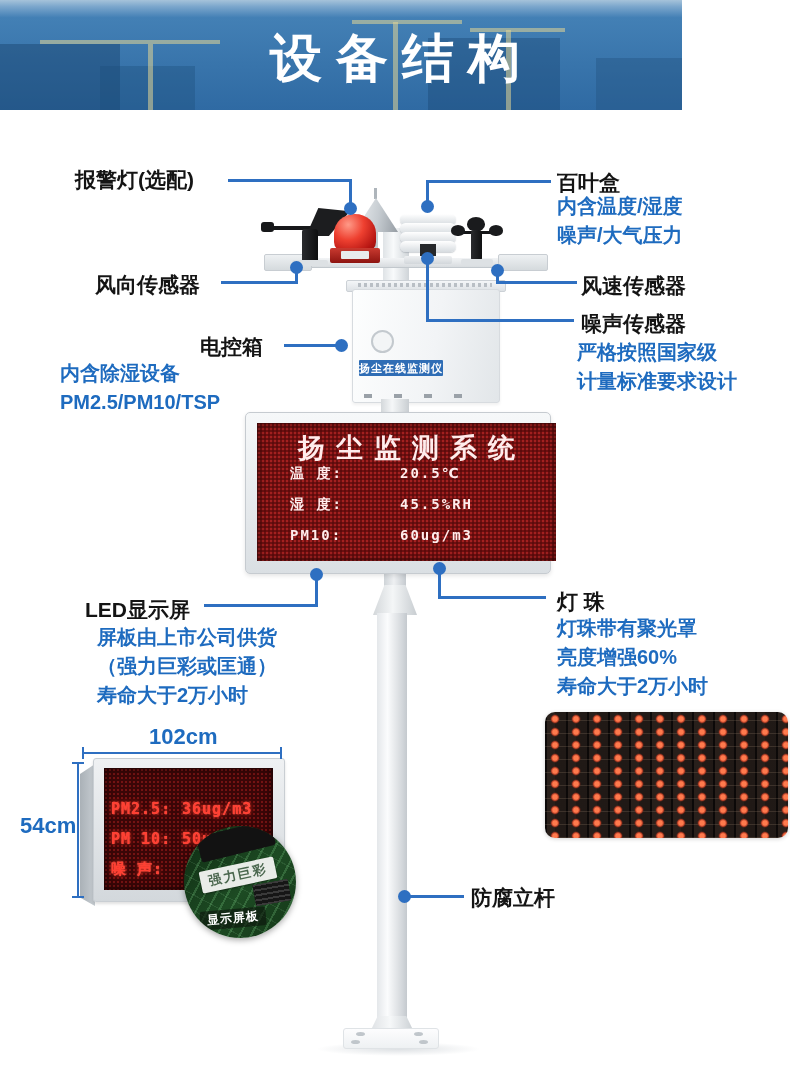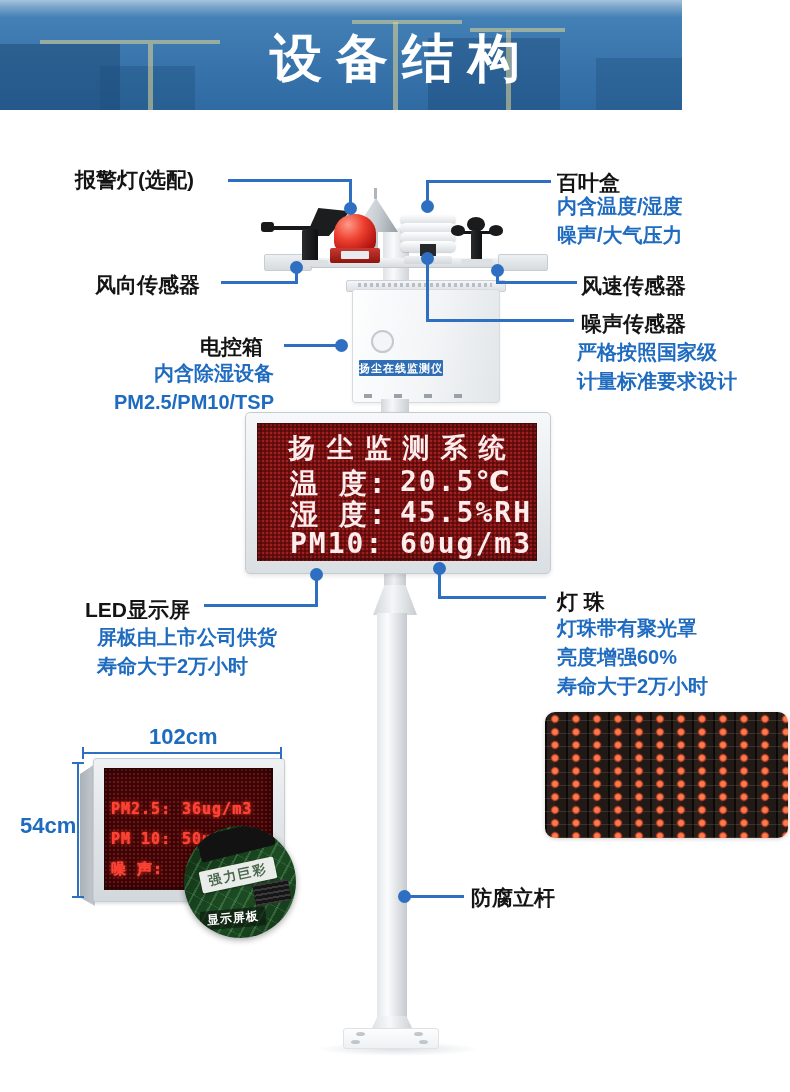--- a/index.html
+++ b/index.html
@@ -85,24 +85,24 @@
   .box-feet{left:364px;top:394px;width:120px;height:4px;
     background:repeating-linear-gradient(90deg,#9aa1a8 0 8px,transparent 8px 30px);}
   .pole-stub{left:381px;top:399px;width:28px;height:15px;background:linear-gradient(90deg,#d4d8db,#f5f7f8 40%,#c9ced2);}
 
   
   .scr-frame{left:245px;top:412px;width:304px;height:160px;border-radius:5px;border:1px solid #c6cbd0;
     background:linear-gradient(180deg,#f6f8f9,#dadfe3);box-shadow:0 2px 4px rgba(0,0,0,.10);z-index:4;}
   .scr-red{left:257px;top:423px;width:280px;height:138px;z-index:5;background-color:#5c0b0c;
     background-image:radial-gradient(circle,#a32020 1px,rgba(130,22,22,.55) 1.5px,transparent 2px);
     background-size:4px 4px;box-shadow:inset 0 0 10px rgba(0,0,0,.55);overflow:hidden;
-    font-family:"DejaVu Sans Mono","DejaVu Sans",monospace;color:#ffecec;}
+    font-family:"DejaVu Sans Mono","DejaVu Sans",monospace;color:#ffecec;padding-left:19px;}
   .scr-title{position:absolute;left:0;top:7px;width:100%;text-align:center;font-size:27px;font-weight:bold;
     letter-spacing:11px;text-indent:11px;white-space:nowrap;}
-  .mrow{position:absolute;left:0;width:100%;height:26px;font-size:28px;font-weight:bold;letter-spacing:2px;white-space:nowrap;}
+  .mrow{position:absolute;left:0;width:100%;height:26px;font-size:14px;font-weight:bold;letter-spacing:2px;white-space:nowrap;}
   .mrow .k{position:absolute;left:33px;} .mrow .v{position:absolute;left:143px;}
   .mr0{top:42px;} .mr1{top:73px;} .mr2{top:104px;}
 
   
   .collar{left:384px;top:570px;width:22px;height:17px;background:linear-gradient(90deg,#cfd4d8,#eef0f2 45%,#c5cacf);}
   .flare{left:373px;top:585px;width:44px;height:30px;clip-path:polygon(26% 0,74% 0,100% 100%,0 100%);
     background:linear-gradient(90deg,#d3d7da,#f4f6f7 45%,#c8cdd1);}
   .pole{left:377px;top:613px;width:30px;height:406px;
     background:linear-gradient(90deg,#e4e7ea,#fbfcfd 35%,#d2d6da 85%,#c4c9ce);}
   .foot{left:371px;top:1016px;width:42px;height:14px;clip-path:polygon(16% 0,84% 0,100% 100%,0 100%);
@@ -288,28 +288,29 @@
   </div>
 
   <div class="abs lab" style="left:581px;top:272px;">风速传感器</div>
   <div class="abs lab" style="left:581px;top:310px;">噪声传感器</div>
   <div class="abs note" style="left:577px;top:338px;">
     <div>严格按照国家级</div>
     <div>计量标准要求设计</div>
   </div>
 
   <div class="abs lab" style="left:200px;top:333px;">电控箱</div>
-  <div class="abs note" style="left:60px;top:359px;width:214px;text-align:right;">
+  <div class="abs note" style="left:60px;top:359px;width:214px;text-align:left;">
     <div>内含除湿设备</div>
     <div>PM2.5/PM10/TSP</div>
   </div>
 
   <div class="abs lab" style="left:85px;top:596px;">LED显示屏</div>
   <div class="abs note" style="left:85px;top:623px;margin-left:12px;">
     <div>屏板由上市公司供货</div>
+    <div>（强力巨彩或匡通）</div>
     <div>寿命大于2万小时</div>
   </div>
 
   <div class="abs lab" style="left:557px;top:588px;">灯 珠</div>
   <div class="abs note" style="left:557px;top:614px;">
     <div>灯珠带有聚光罩</div>
     <div>亮度增强60%</div>
     <div>寿命大于2万小时</div>
   </div>
 

